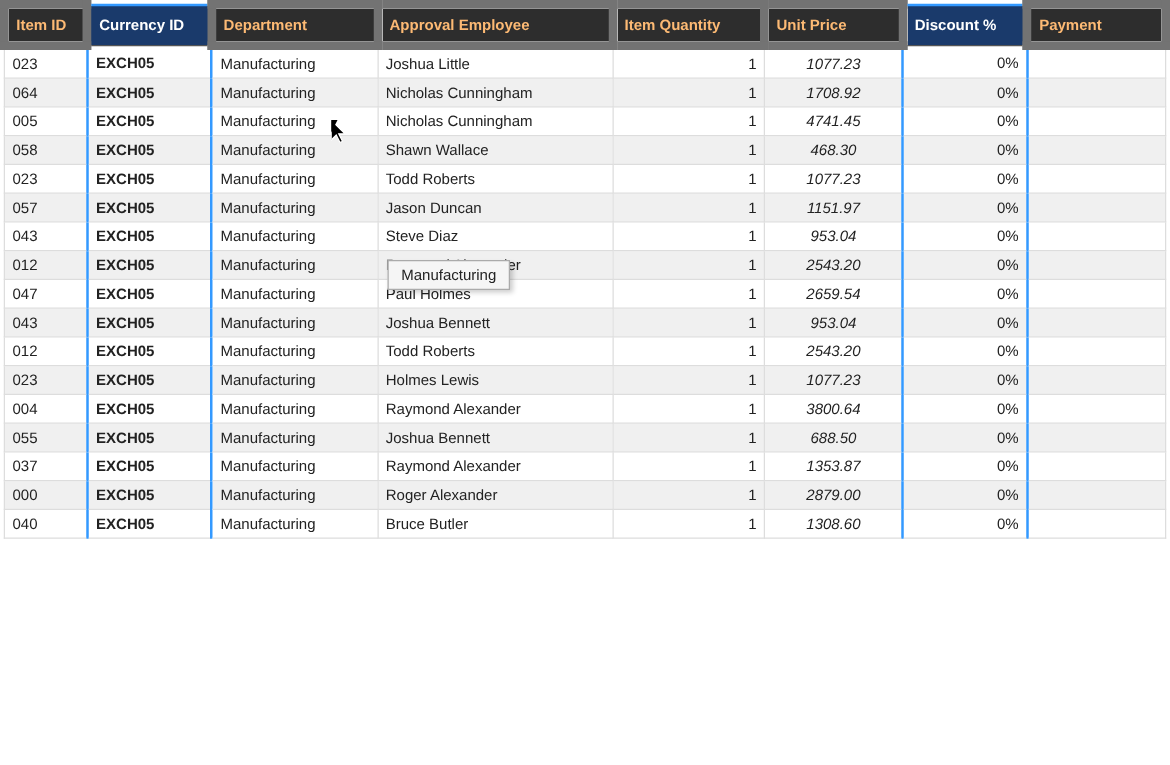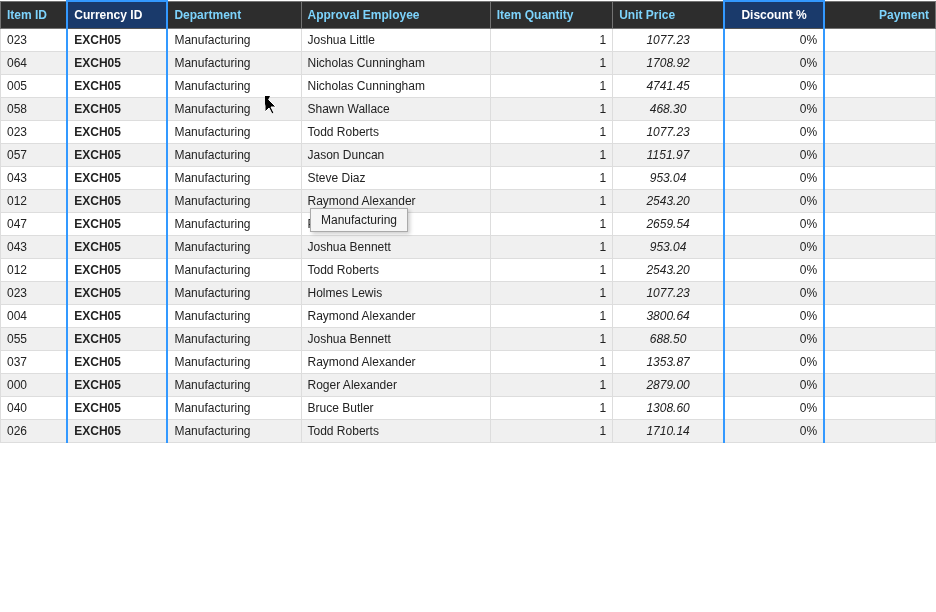--- a/index.html
+++ b/index.html
@@ -17,26 +17,26 @@
       overflow: hidden;
       position: relative;
     }
     table {
       border-collapse: collapse;
       width: 100%;
       table-layout: fixed;
     }
     thead tr th {
       background: #2d2d2d;
-      color: #7dd3fc;
+      color: #fdba74;
       font-weight: bold;
       font-size: 12px;
       padding: 6px 6px;
       text-align: left;
-      border: 1px solid #737373;
+      border: 7px solid #737373;
       white-space: nowrap;
       overflow: hidden;
     }
     tbody tr {
       background: #fff;
     }
     tbody tr:nth-child(even) {
       background: #f0f0f0;
     }
     tbody tr td {
@@ -63,22 +63,22 @@
     td.unit-price {
       text-align: center;
       font-style: italic;
     }
     .col-item-id { width: 60px; }
     .col-currency { width: 90px; margin-top: 24px; }
     .col-dept { width: 120px; }
     .col-approval { width: 170px; }
     .col-qty { width: 110px; margin-top: 33px; }
     .col-price { width: 100px; }
-    .col-discount { width: 90px; text-align: center; }
-    .col-payment { width: 100px; text-align: right; }
+    .col-discount { width: 90px; }
+    .col-payment { width: 100px; }
 
     .tooltip {
       position: absolute;
       background: #f5f5f5;
       border: 1px solid #aaa;
       padding: 4px 10px;
       font-size: 12px;
       color: #222;
       box-shadow: 2px 2px 4px rgba(0,0,0,0.2);
       pointer-events: none;
@@ -304,30 +304,20 @@
         <tr>
           <td>040</td>
           <td class="currency-id">EXCH05</td>
           <td>Manufacturing</td>
           <td>Bruce Butler</td>
           <td class="item-qty">1</td>
           <td class="unit-price">1308.60</td>
           <td class="discount">0%</td>
           <td></td>
         </tr>
-        <tr>
-          <td>026</td>
-          <td class="currency-id">EXCH05</td>
-          <td>Manufacturing</td>
-          <td>Todd Roberts</td>
-          <td class="item-qty">1</td>
-          <td class="unit-price">1710.14</td>
-          <td class="discount">0%</td>
-          <td></td>
-        </tr>
       </tbody>
   </table>
   <div class="tooltip" id="tooltip-el">Manufacturing</div>
   <div class="cursor">
     <svg width="14" height="20" viewBox="0 0 14 20">
       <polygon points="0,0 0,16 4,12 7,18 9,17 6,11 11,11" fill="#000" stroke="#fff" stroke-width="1"></polygon>
     </svg>
   </div>
 </div>
 

